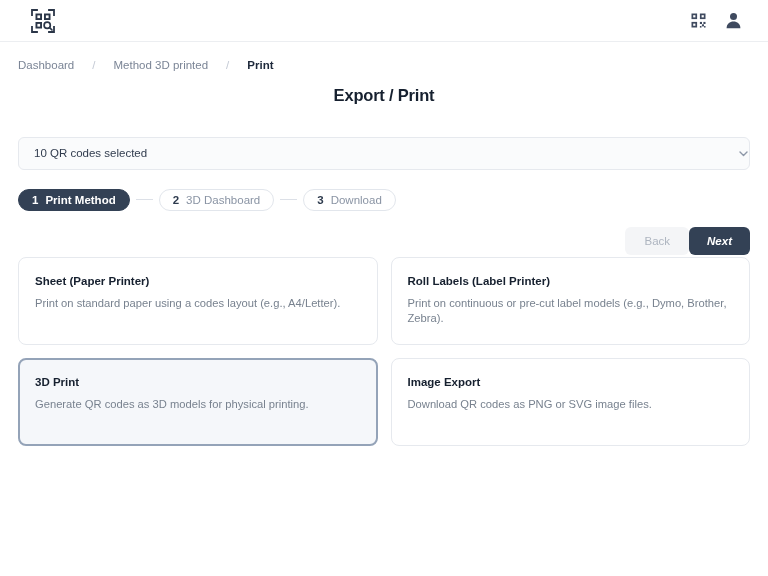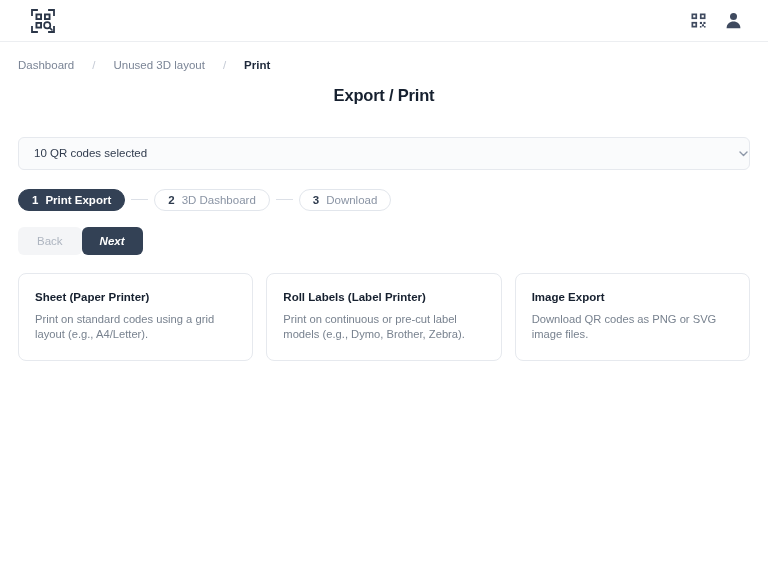--- a/index.html
+++ b/index.html
@@ -134,22 +134,22 @@
     width: 17px;
     height: 1px;
     background: #dce0e7;
     margin: 0 6px;
   }
 
   
   .actions {
     display: flex;
     align-items: center;
-    justify-content: flex-start;
-    margin-bottom: 18px;
+    justify-content: flex-end;
+    margin-bottom: 2px;
   }
   .btn {
     font-family: "Liberation Sans", sans-serif;
     font-size: 11.5px;
     border-radius: 6px;
     border: none;
     cursor: pointer;
   }
   .btn-back {
     background: #f4f5f7;
@@ -161,21 +161,21 @@
     background: #334155;
     color: #ffffff;
     font-weight: bold;
     padding: 8px 18px;
     font-style: italic;
   }
 
   
   .card-grid {
     display: grid;
-    grid-template-columns: repeat(3, 1fr);
+    grid-template-columns: repeat(2, 1fr);
     gap: 13px;
   }
   .method-card {
     border: 1px solid #e6e9ee;
     border-radius: 8px;
     background: #ffffff;
     padding: 17px 16px 16px 16px;
     min-height: 88px;
     cursor: pointer;
   }
@@ -250,41 +250,41 @@
     </span>
 
   </div>
 </div>
 
 <div class="page">
 
   <div class="breadcrumb">
     <span class="crumb">Dashboard</span>
     <span class="crumb-sep">/</span>
-    <span class="crumb">Unused 3D layout</span>
+    <span class="crumb">Method 3D printed</span>
     <span class="crumb-sep">/</span>
     <span class="crumb current">Print</span>
   </div>
 
   <div class="page-title">Export / Print</div>
 
   <div class="selection-bar">
     <span class="selection-label">10 QR codes selected</span>
     <span class="chev">
       <svg width="11" height="11" viewBox="0 0 11 11" fill="none" stroke="#8d97a8" stroke-width="1.4" stroke-linecap="round" stroke-linejoin="round">
         <path d="M2 4 L5.5 7.5 L9 4"></path>
       </svg>
     </span>
   </div>
 
   <div class="stepper">
 
     <div class="step active">
       <span class="step-num">1</span>
-      <span class="step-label">Print Export</span>
+      <span class="step-label">Print Method</span>
     </div>
 
     <div class="step-connector"></div>
 
     <div class="step idle">
       <span class="step-num">2</span>
       <span class="step-label">3D Dashboard</span>
     </div>
 
     <div class="step-connector"></div>
@@ -298,28 +298,32 @@
 
   <div class="actions">
     <button class="btn btn-back">Back</button>
     <button class="btn btn-next">Next</button>
   </div>
 
   <div class="card-grid">
 
     <div class="method-card">
       <div class="method-title">Sheet (Paper Printer)</div>
-      <div class="method-desc">Print on standard codes using a grid layout (e.g., A4/Letter).</div>
+      <div class="method-desc">Print on standard paper using a codes layout (e.g., A4/Letter).</div>
     </div>
 
     <div class="method-card">
       <div class="method-title">Roll Labels (Label Printer)</div>
       <div class="method-desc">Print on continuous or pre-cut label models (e.g., Dymo, Brother, Zebra).</div>
     </div>
 
+    <div class="method-card selected">
+      <div class="method-title">3D Print</div>
+      <div class="method-desc">Generate QR codes as 3D models for physical printing.</div>
+    </div>
 
     <div class="method-card">
       <div class="method-title">Image Export</div>
       <div class="method-desc">Download QR codes as PNG or SVG image files.</div>
     </div>
 
   </div>
 
 </div>
 

